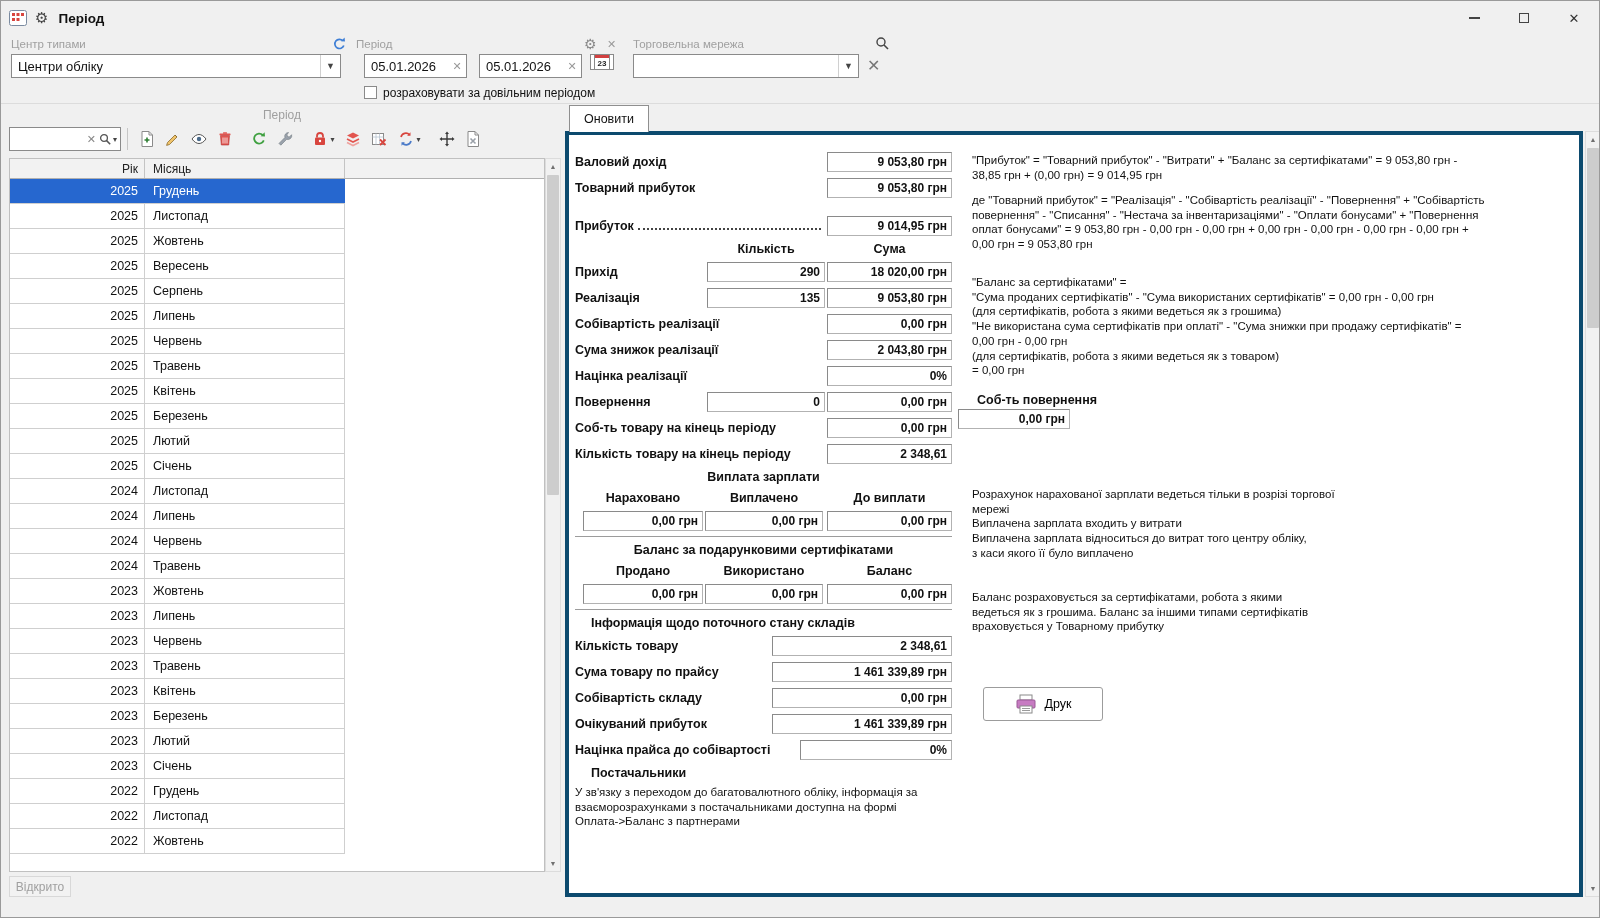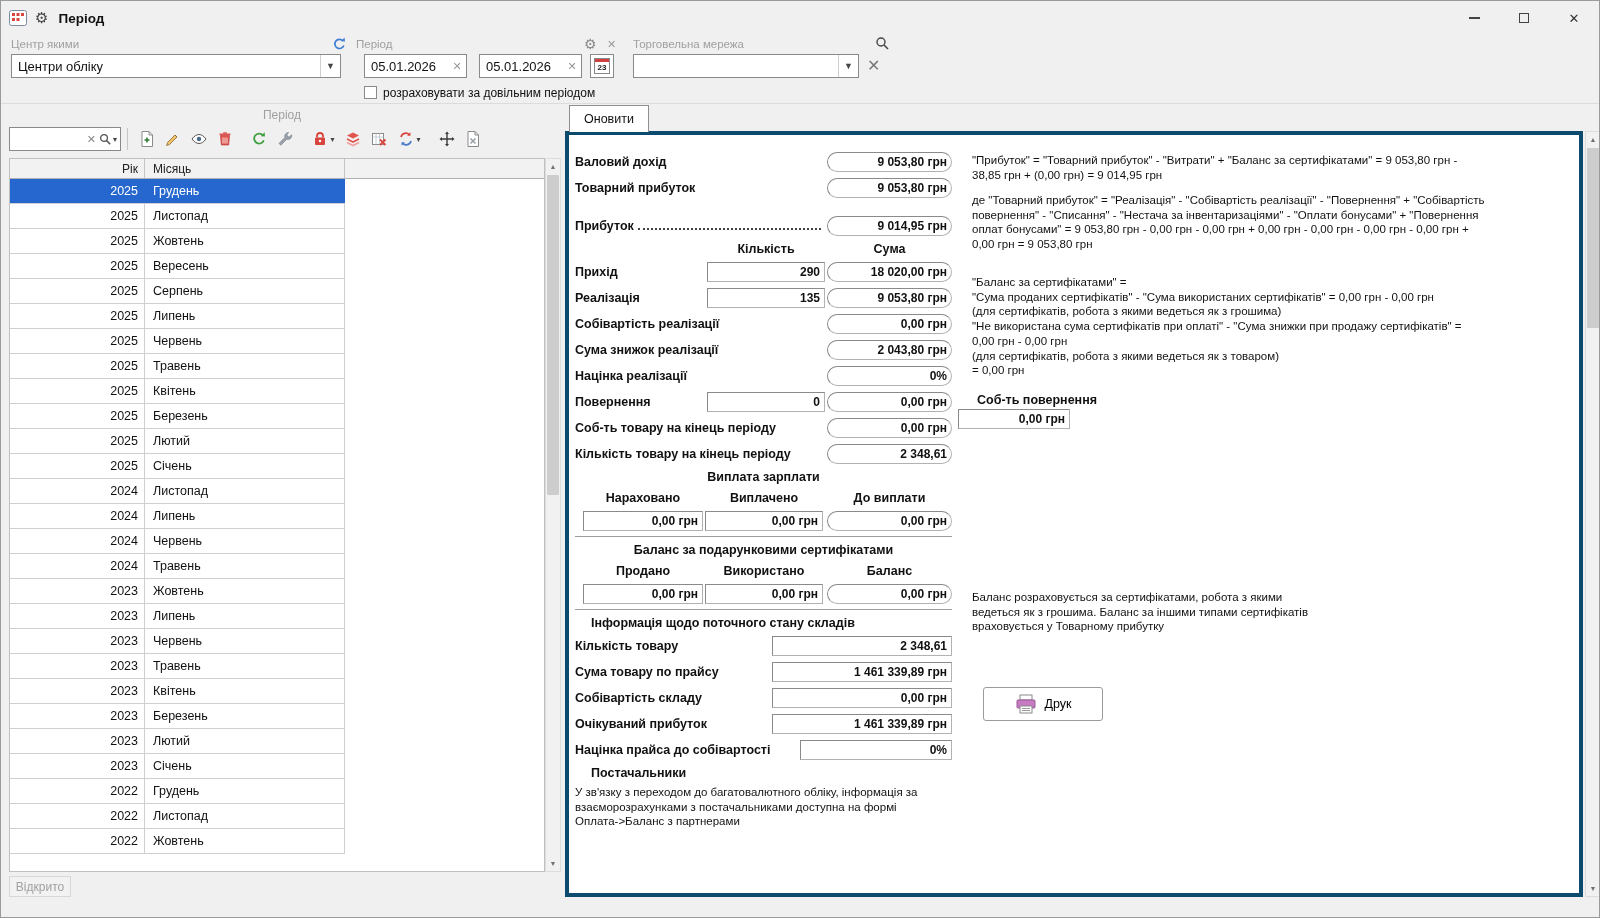--- a/index.html
+++ b/index.html
@@ -61,21 +61,21 @@
 
   
   .main-panel { position:absolute; left:562px; top:103px; width:1022px; height:815px; }
   .tab { position:absolute; left:6px; top:1px; width:80px; height:27px; background:#fff; border:1px solid #8f8f8f; border-bottom:none; z-index:2; display:flex; align-items:center; justify-content:center; font-size:12.5px; }
   .content { position:absolute; left:2px; top:27px; width:1018px; height:766px; background:#fff; border:4px solid #0c4a6e; }
 
   .form-col { position:absolute; left:6px; top:14px; width:377px; }
   .frow { display:flex; align-items:center; height:26px; }
   .blbl { flex:1; font-weight:bold; font-size:12.5px; white-space:nowrap; }
   .vbox { height:20px; line-height:18px; background:#fff; border:1px solid; border-color:#8a8a8a #b2b2b2 #b2b2b2 #8a8a8a; text-align:right; font-weight:bold; font-size:12px; padding:0 4px; }
-  .w125 { width:125px;border-radius:10px; } .w118 { width:118px; margin-right:2px; } .w120 { width:120px; } .w180 { width:180px; } .w152 { width:152px; }
+  .w125 { width:125px; } .w118 { width:118px; margin-right:2px; } .w120 { width:120px; } .w180 { width:180px; } .w152 { width:152px; }
   .chdr { font-weight:bold; font-size:12.5px; text-align:center; }
   .hhdr { height:20px; }
   .gap12 { height:12px; } .gap4 { height:4px; }
   .leader { display:flex; align-items:baseline; }
   .dots { flex:1; border-bottom:2px dotted #444; margin:0 6px 4px 4px; }
   .sect-title { height:20px; text-align:center; font-weight:bold; font-size:12.5px; padding-top:3px; }
   .sect-title.left { text-align:left; padding-left:16px; }
   .threes { display:flex; justify-content:space-between; align-items:center; padding-left:8px; }
   .h22 { height:22px; } .h24 { height:24px; }
   .hrr { border-top:1px solid #9c9c9c; margin:3px 0 3px 0; }
@@ -112,21 +112,21 @@
       <div class="win-btn">
           <span class="g-max"></span>
         </div>
       <div class="win-btn">
           <span class="g-close">✕</span>
         </div>
     </div>
   </div>
 
   <div class="filterbar">
-    <span class="glabel" style="left:10px; top:3px;">Центр якими</span>
+    <span class="glabel" style="left:10px; top:3px;">Центр типами</span>
     <div class="combo" style="left:10px; top:19px; width:330px;">
       <span class="cval">Центри обліку</span>
       <span class="carr">▼</span>
     </div>
     <span class="icbtn" style="left:330px; top:1px;">
       <svg width="16" height="16" viewBox="0 0 16 16">
           <path d="M12.8 9.5a4.6 4.6 0 1 1-1-4.8" fill="none" stroke="#3f7fd6" stroke-width="1.7"></path>
           <path d="M13.6 1.6l.4 4-4-.4z" fill="#3f7fd6"></path>
         </svg>
     </span>
@@ -136,21 +136,21 @@
     <span class="icbtn" style="left:606px; top:3px; font-size:11px; color:#9a9a9a;">✕</span>
 
     <div class="datebox" style="left:363px; top:19px;">
       <span class="dval">05.01.2026</span>
       <span class="dx">✕</span>
     </div>
     <div class="datebox" style="left:478px; top:19px;">
       <span class="dval">05.01.2026</span>
       <span class="dx">✕</span>
     </div>
-    <div class="icbtn" style="left:589px; top:19px; width:24px; height:24px; background:#fff; border:1px solid #8a8a8a;">
+    <div class="icbtn" style="left:589px; top:19px; width:24px; height:16px; background:#fff; border:1px solid #8a8a8a;">
       <span style="position:relative; width:16px; height:16px; border:1px solid #888; background:#fff; display:block;">
         <span style="position:absolute; left:0; top:0; right:0; height:3px; background:#d24040; display:block;"></span>
         <span style="position:absolute; left:0; top:4px; right:0; text-align:center; font-size:8px; font-weight:bold; color:#222;">23</span>
       </span>
     </div>
 
     <span class="glabel" style="left:632px; top:3px;">Торговельна мережа</span>
     <span class="icbtn" style="left:874px; top:1px;">
       <svg width="15" height="15" viewBox="0 0 15 15">
           <circle cx="6" cy="6" r="4" fill="none" stroke="#444" stroke-width="1.4"></circle>
@@ -525,20 +525,25 @@
 "Сума проданих сертифікатів" - "Сума використаних сертифікатів" = 0,00 грн - 0,00 грн
 (для сертифікатів, робота з якими ведеться як з грошима)
 "Не використана сума сертифікатів при оплаті" - "Сума знижки при продажу сертифікатів" =
 0,00 грн - 0,00 грн
 (для сертифікатів, робота з якими ведеться як з товаром)
  = 0,00 грн</div>
         <div style="position:absolute; left:0; top:258px;">
           <div class="blbl2" style="padding-left:19px;">Соб-ть повернення</div>
           <div class="vbox" style="width:112px; margin-top:2px;">0,00 грн</div>
         </div>
+        <div class="note" style="position:absolute; left:14px; top:352px; width:500px;">Розрахунок нарахованої зарплати ведеться тільки в розрізі торгової
+мережі
+Виплачена зарплата входить у витрати
+Виплачена зарплата відноситься до витрат того центру обліку,
+з каси якого її було виплачено</div>
         <div class="note" style="position:absolute; left:14px; top:455px; width:500px;">Баланс розраховується за сертифікатами, робота з якими
 ведеться як з грошима. Баланс за іншими типами сертифікатів
 враховується у Товарному прибутку</div>
         <button class="print-btn">
           <span style="display:flex;">
             <svg width="22" height="20" viewBox="0 0 22 20">
                 <rect x="5" y="1" width="12" height="5" fill="#fff" stroke="#8a8a8a"></rect>
                 <rect x="2" y="6" width="18" height="8" rx="1" fill="#c77bc2" stroke="#9a5a96"></rect>
                 <rect x="5" y="12" width="12" height="7" fill="#fff" stroke="#8a8a8a"></rect>
                 <path d="M7 14.5h8M7 16.5h8" stroke="#9a9a9a"></path>

